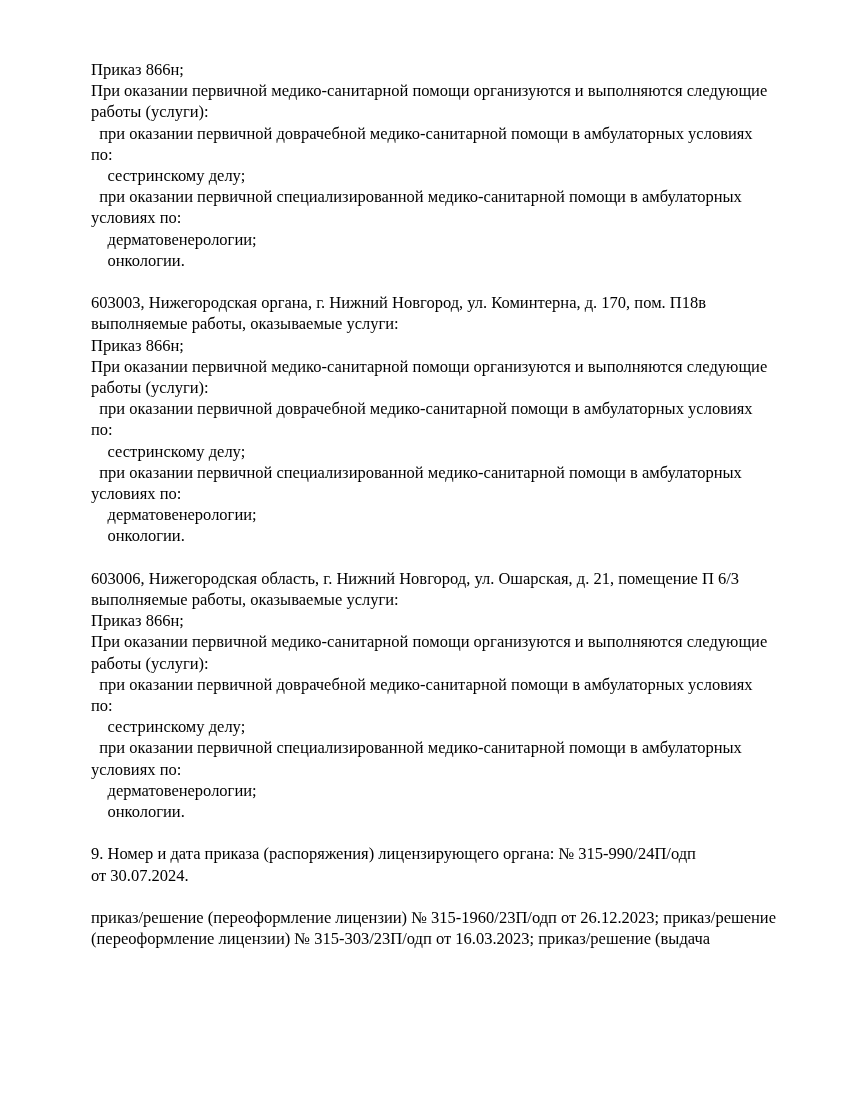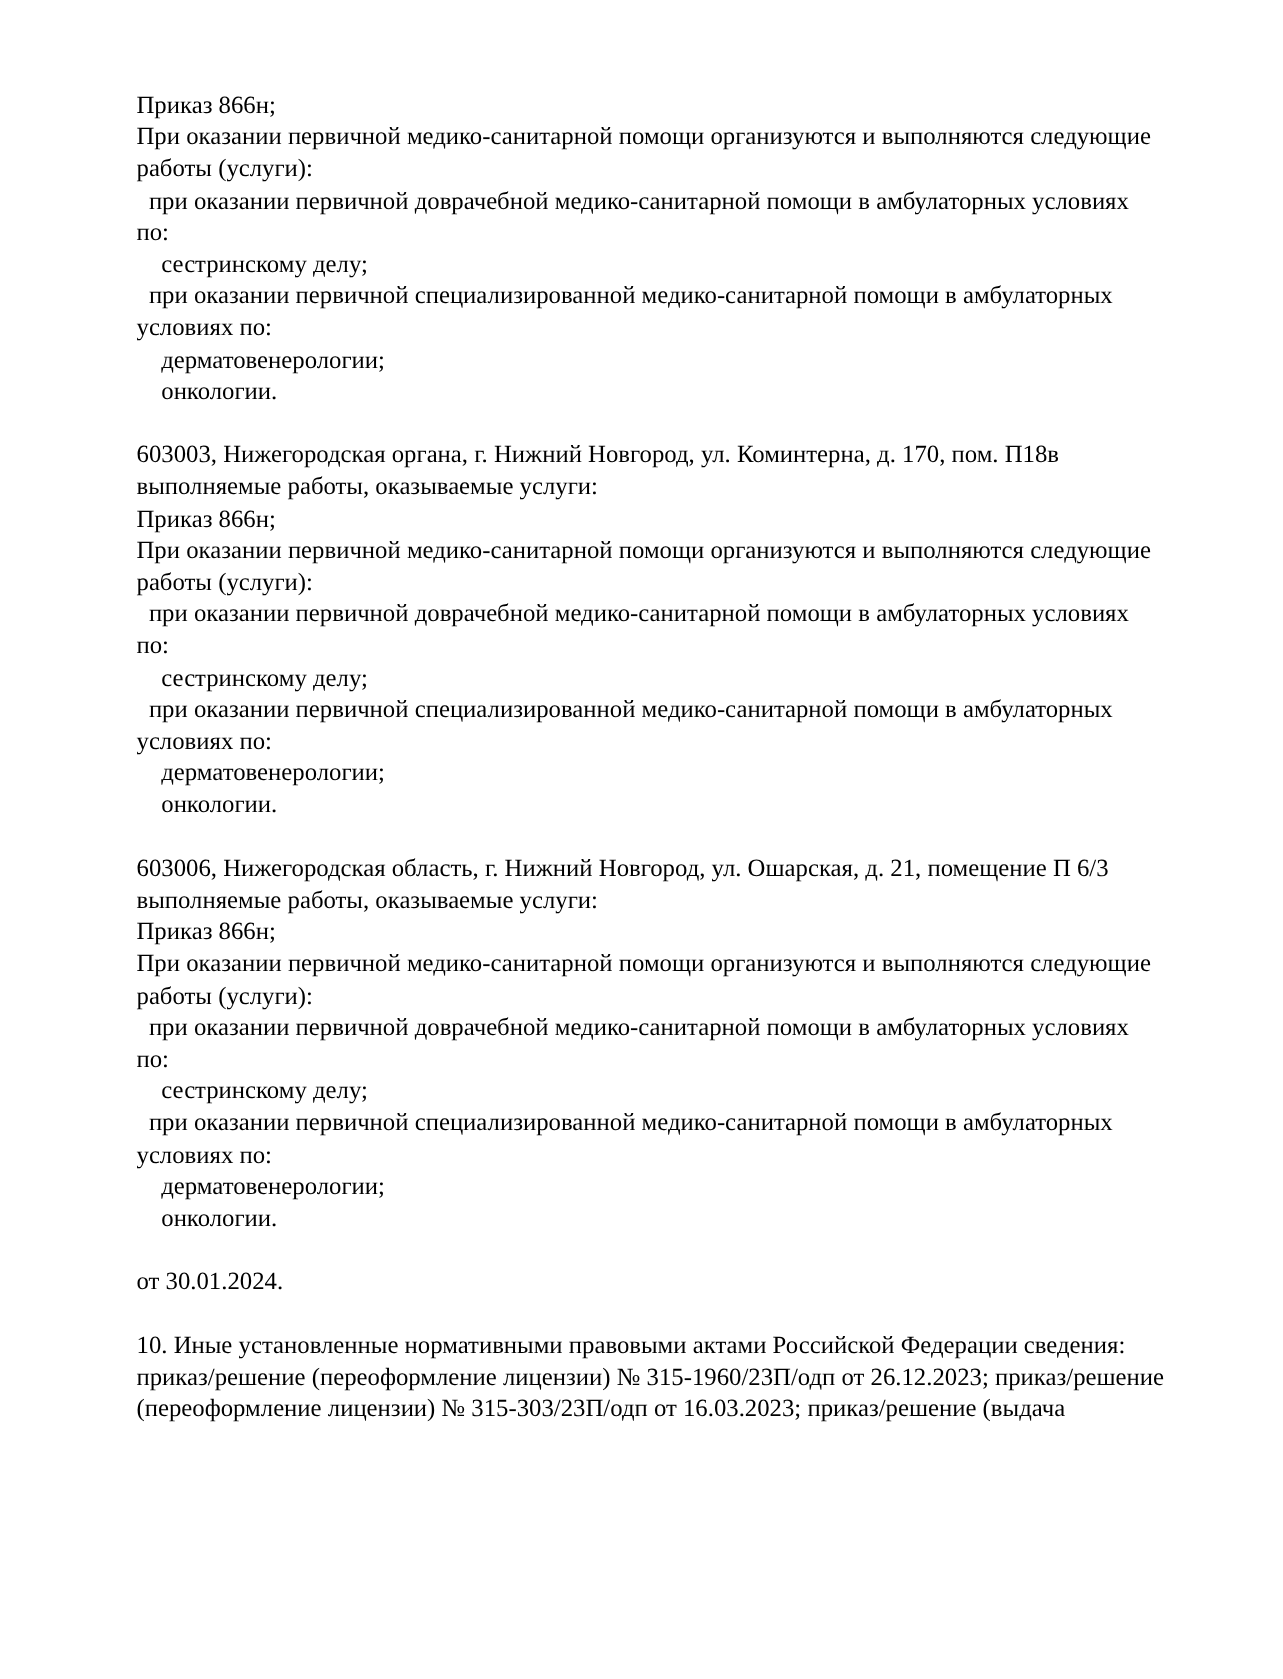--- a/index.html
+++ b/index.html
@@ -74,21 +74,21 @@
         <div class="doc-line">работы (услуги):</div>
         <div class="doc-line">  при оказании первичной доврачебной медико-санитарной помощи в амбулаторных условиях</div>
         <div class="doc-line">по:</div>
         <div class="doc-line">    сестринскому делу;</div>
         <div class="doc-line">  при оказании первичной специализированной медико-санитарной помощи в амбулаторных</div>
         <div class="doc-line">условиях по:</div>
         <div class="doc-line">    дерматовенерологии;</div>
         <div class="doc-line">    онкологии.</div>
       </div>
       <div class="doc-block">
-        <div class="doc-line">от 30.01.2024.</div>
+        <div class="doc-line">9. Номер и дата приказа (распоряжения) лицензирующего органа: № 315-990/24П/одп</div>
+        <div class="doc-line">от 30.07.2024.</div>
       </div>
       <div class="doc-block">
-        <div class="doc-line">10. Иные установленные нормативными правовыми актами Российской Федерации сведения:</div>
         <div class="doc-line">приказ/решение (переоформление лицензии) № 315-1960/23П/одп от 26.12.2023; приказ/решение</div>
         <div class="doc-line">(переоформление лицензии) № 315-303/23П/одп от 16.03.2023; приказ/решение (выдача</div>
       </div>
     </div>
 </div>
 
 </body></html>

